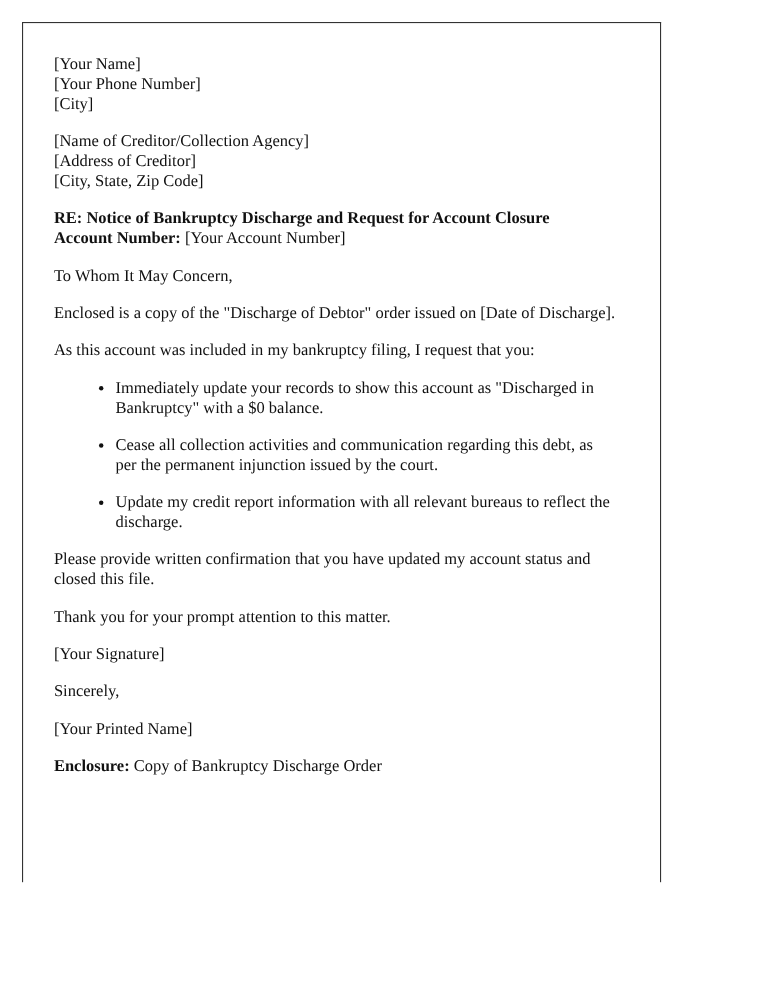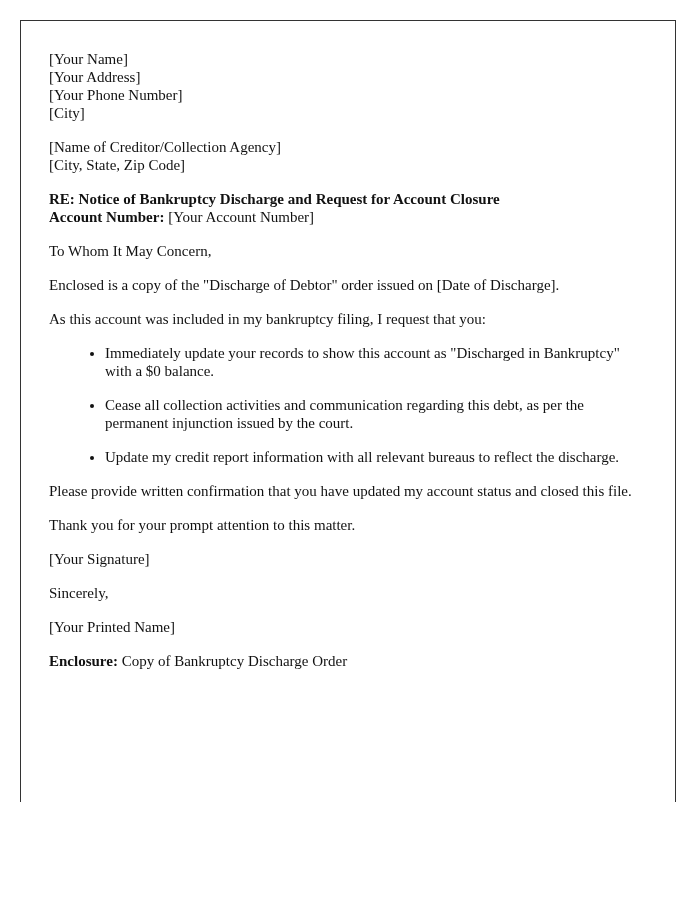--- a/index.html
+++ b/index.html
@@ -14,21 +14,21 @@
       overflow: hidden;
       font-family: "Liberation Serif", "DejaVu Serif", serif;
       font-size: 15px;
       line-height: 18px;
       color: #111111;
     }
     .letter {
       position: absolute;
       left: 20px;
       top: 20px;
-      width: 656px;
+      width: 581px;
       height: 782px;
       border-top: 1px solid #333333;
       border-left: 1px solid #333333;
       border-right: 1px solid #333333;
       box-sizing: border-box;
       padding: 29px 28px 0 28px;
       overflow: hidden;
     }
     .block { margin: 0 0 16px 0; }
     .block div { margin: 0; }
@@ -40,27 +40,27 @@
     }
     ul li { margin: 16px; }
   </style>
 </head>
 <body>
 
 <div class="letter">
 
   <div class="block">
     <div>[Your Name]</div>
-    <div>[Your Address]</div>
     <div>[Your Phone Number]</div>
     <div>[City]</div>
   </div>
 
   <div class="block">
     <div>[Name of Creditor/Collection Agency]</div>
+    <div>[Address of Creditor]</div>
     <div>[City, State, Zip Code]</div>
   </div>
 
   <div class="block">
     <div><b>RE: Notice of Bankruptcy Discharge and Request for Account Closure</b></div>
     <div><b>Account Number:</b><span> [Your Account Number]</span></div>
   </div>
 
   <p>To Whom It May Concern,</p>
   <p>Enclosed is a copy of the "Discharge of Debtor" order issued on [Date of Discharge].</p>

